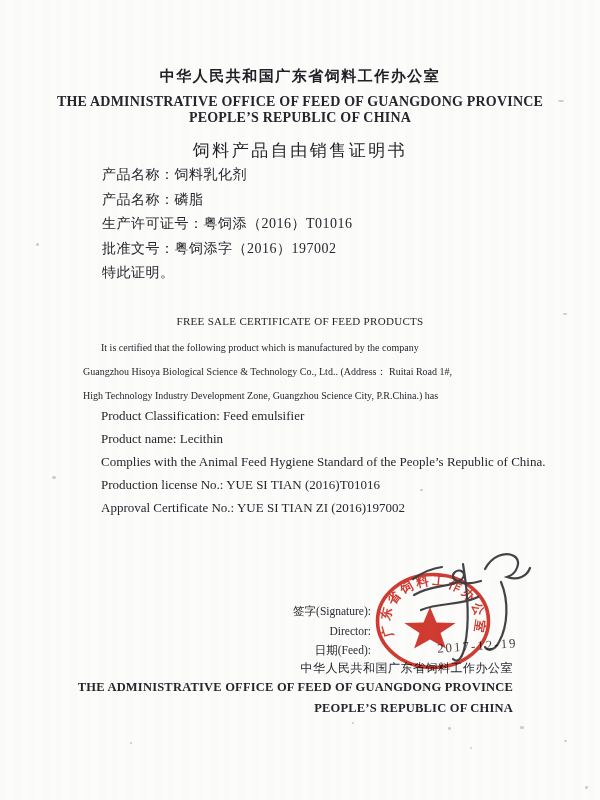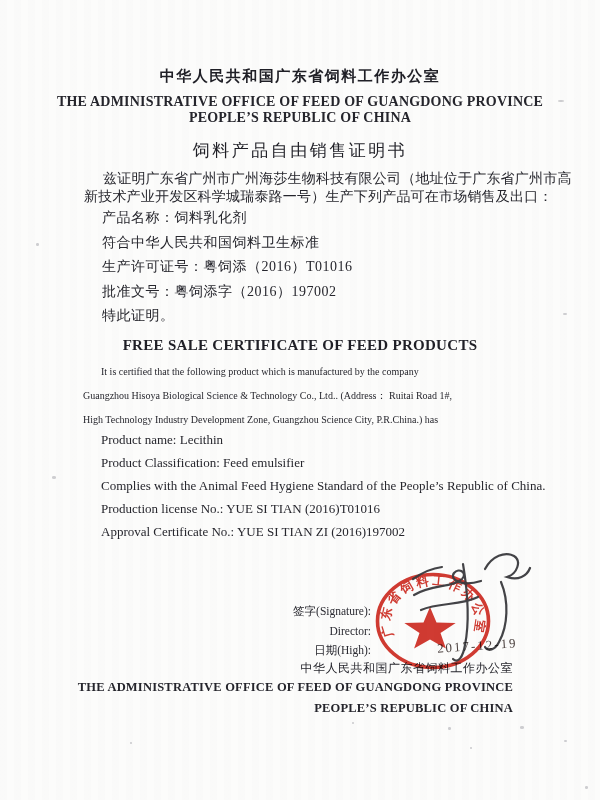--- a/index.html
+++ b/index.html
@@ -30,21 +30,21 @@
     line-height:22px;letter-spacing:2.5px;color:#1f1f26;
   }
   .cn-para{
     margin-top:8px;margin-left:84px;font-size:14px;line-height:17.5px;
     letter-spacing:0.2px;white-space:nowrap;color:#26262d;
   }
   .cn-para .indent{padding-left:19px;}
   .cn-items{margin-top:5px;margin-left:102px;font-size:14px;letter-spacing:0.5px;}
   .cn-item{line-height:16px;margin-bottom:8.5px;white-space:nowrap;color:#26262d;}
   .en-title{
-    margin-top:13px;text-align:center;font-weight:bold;font-size:15px;
+    margin-top:32px;text-align:center;font-weight:normal;font-size:11px;
     line-height:17px;letter-spacing:0.3px;color:#1f1f26;
   }
   .en-para{margin-top:6px;margin-left:83px;font-size:10px;line-height:24px;white-space:nowrap;color:#26262d;}
   .en-para .indent{padding-left:18px;}
   .en-items{margin-left:101px;font-size:13px;}
   .en-item{line-height:16px;margin-bottom:7px;white-space:nowrap;color:#26262d;}
 
   .sig-labels{
     position:absolute;top:604px;right:229px;text-align:right;
     font-size:11.5px;line-height:14px;color:#2a2a31;
@@ -68,53 +68,49 @@
 <body>
 
 <div class="page">
 
   <div class="cn-header">中华人民共和国广东省饲料工作办公室</div>
   <div class="en-header first">THE ADMINISTRATIVE OFFICE OF FEED OF GUANGDONG PROVINCE</div>
   <div class="en-header">PEOPLE’S REPUBLIC OF CHINA</div>
 
   <div class="cn-title">饲料产品自由销售证明书</div>
 
-  <div class="cn-para">
-    <div class="indent">兹证明广东省广州市广州海莎生物科技有限公司（地址位于广东省广州市高</div>
-    <div>新技术产业开发区科学城瑞泰路一号）生产下列产品可在市场销售及出口：</div>
-  </div>
 
   <div class="cn-items">
     <div class="cn-item">产品名称：饲料乳化剂</div>
-    <div class="cn-item">符合中华人民共和国饲料卫生标准</div>
+    <div class="cn-item">产品名称：磷脂</div>
     <div class="cn-item">生产许可证号：粤饲添（2016）T01016</div>
     <div class="cn-item">批准文号：粤饲添字（2016）197002</div>
     <div class="cn-item">特此证明。</div>
   </div>
 
   <div class="en-title">FREE SALE CERTIFICATE OF FEED PRODUCTS</div>
 
   <div class="en-para">
     <div class="indent">It is certified that the following product which is manufactured by the company</div>
     <div>Guangzhou Hisoya Biological Science &amp; Technology Co., Ltd.. (Address： Ruitai Road 1#,</div>
     <div>High Technology Industry Development Zone, Guangzhou Science City, P.R.China.) has</div>
   </div>
 
   <div class="en-items">
+    <div class="en-item">Product Classification: Feed emulsifier</div>
     <div class="en-item">Product name: Lecithin</div>
-    <div class="en-item">Product Classification: Feed emulsifier</div>
     <div class="en-item">Complies with the Animal Feed Hygiene Standard of the People’s Republic of China.</div>
     <div class="en-item">Production license No.: YUE SI TIAN (2016)T01016</div>
     <div class="en-item">Approval Certificate No.: YUE SI TIAN ZI (2016)197002</div>
   </div>
 
   <div class="sig-labels">
     <div>签字(Signature):</div>
     <div>Director:</div>
-    <div>日期(High):</div>
+    <div>日期(Feed):</div>
   </div>
 
   <div class="seal-date">2017-12-19</div>
 
   <div class="org-cn">中华人民共和国广东省饲料工作办公室</div>
   <div class="org-en-1">THE ADMINISTRATIVE OFFICE OF FEED OF GUANGDONG PROVINCE</div>
   <div class="org-en-2">PEOPLE’S REPUBLIC OF CHINA</div>
 
   <svg class="seal" viewBox="0 0 164 156">
     <ellipse cx="65" cy="73" rx="55.5" ry="46.5" fill="none" stroke-width="3.6" stroke="#cf2a20"></ellipse>

